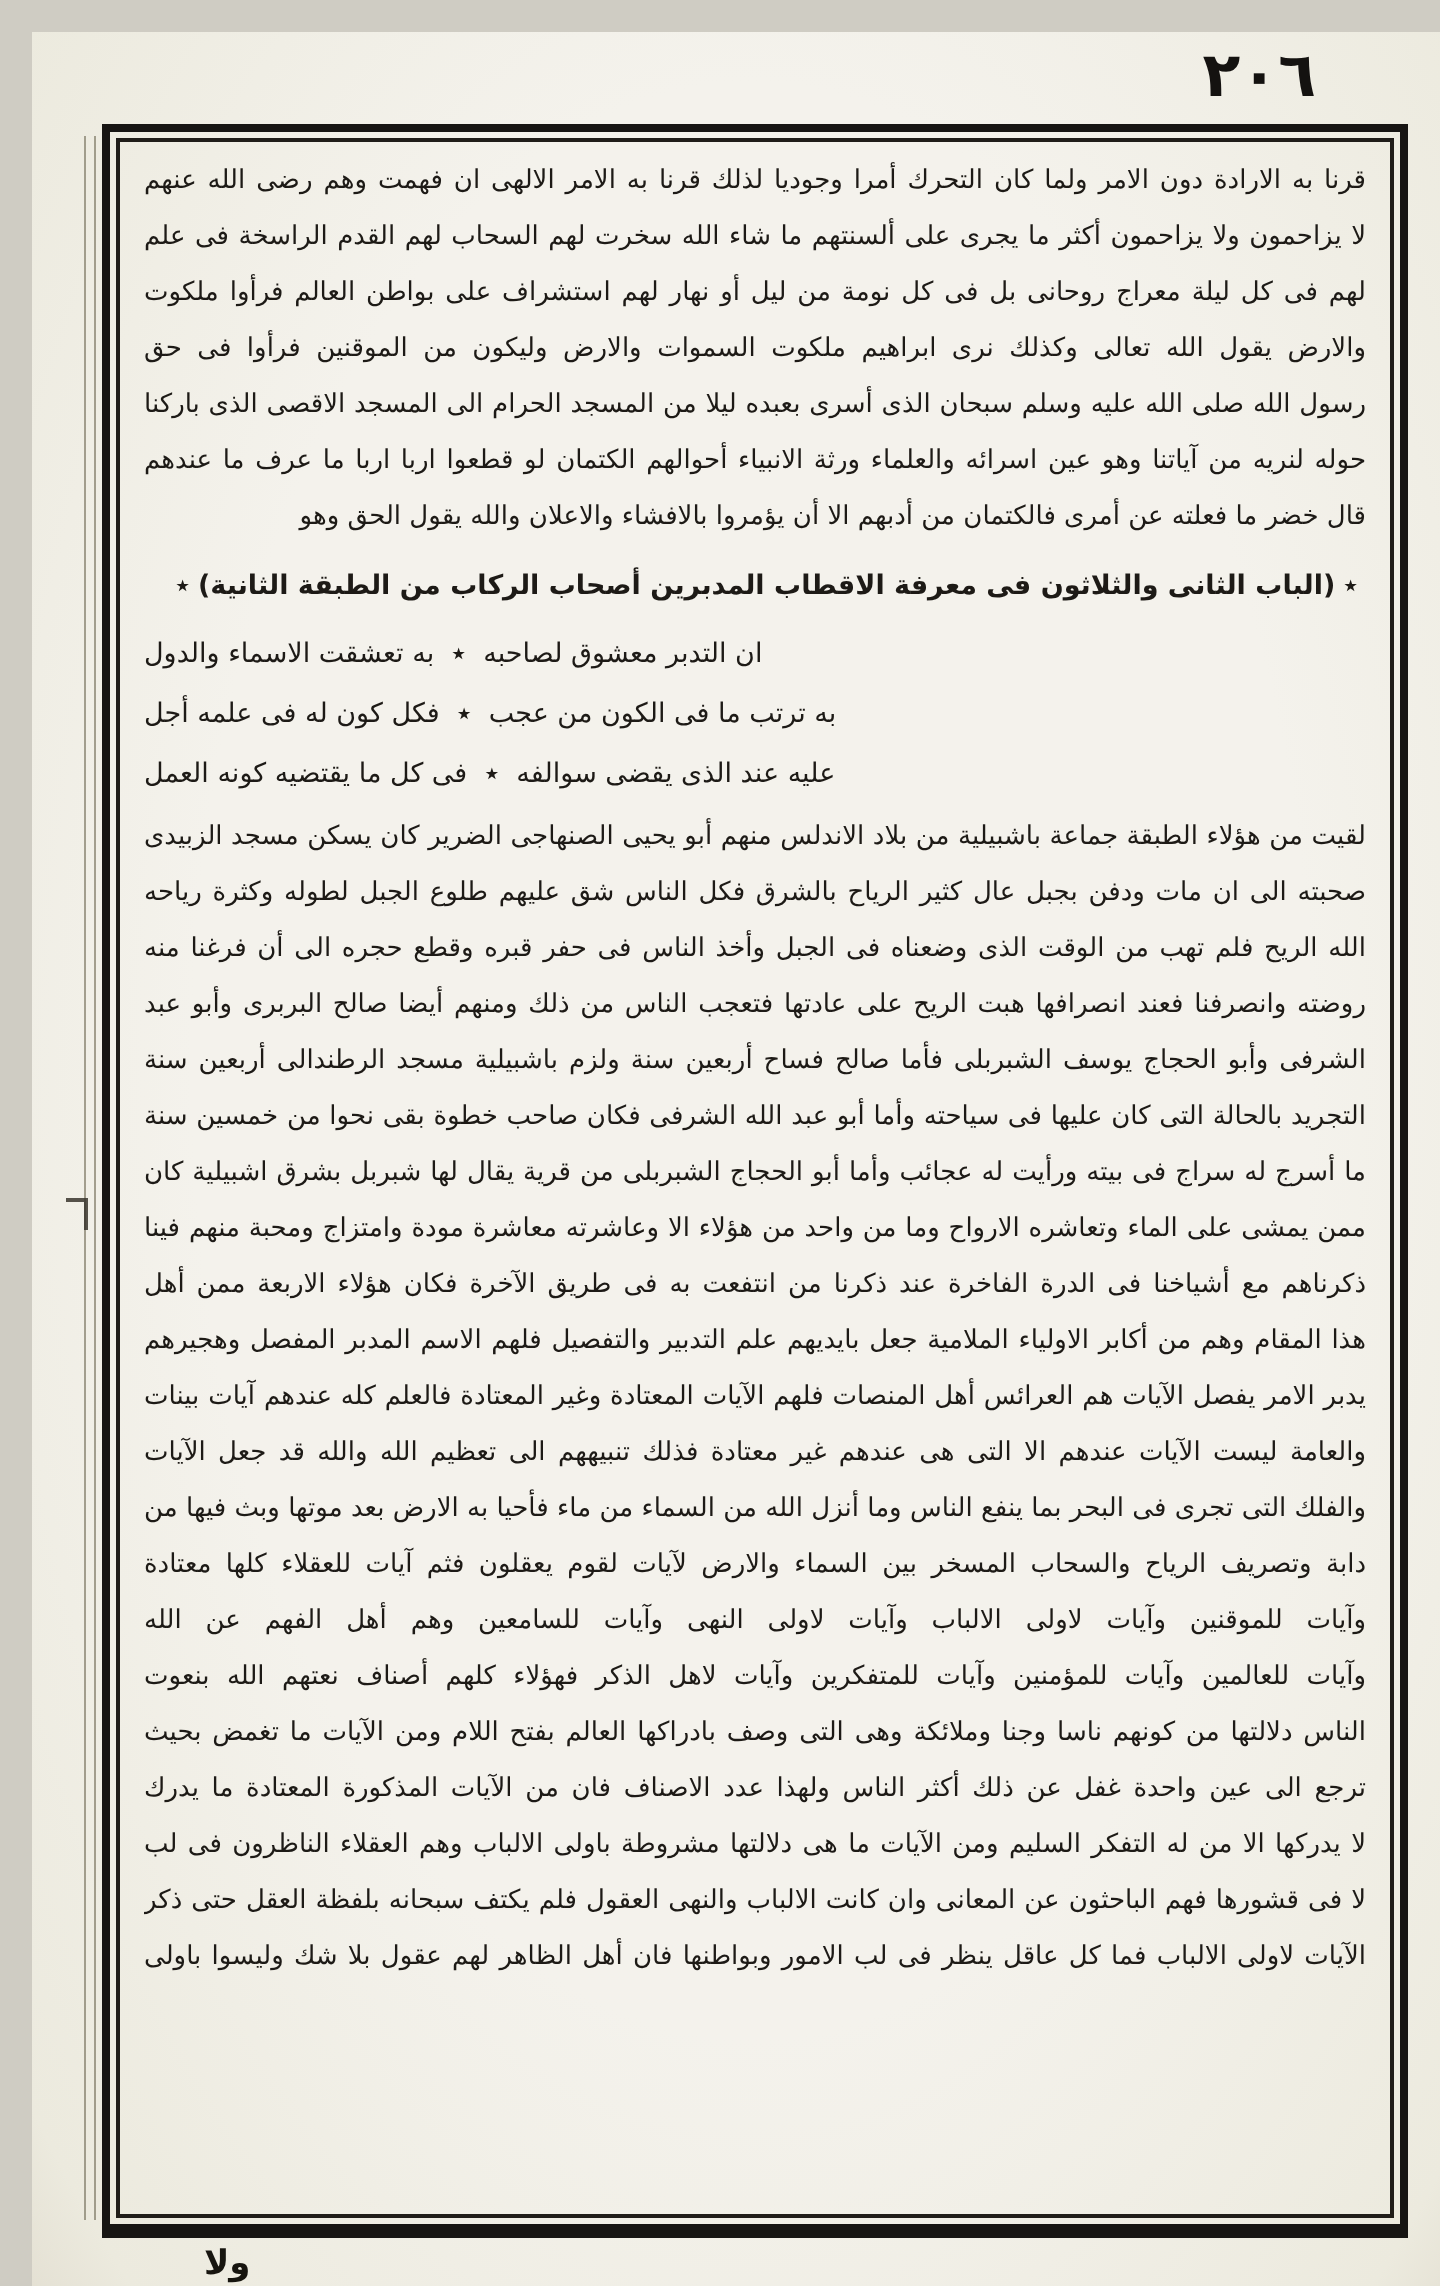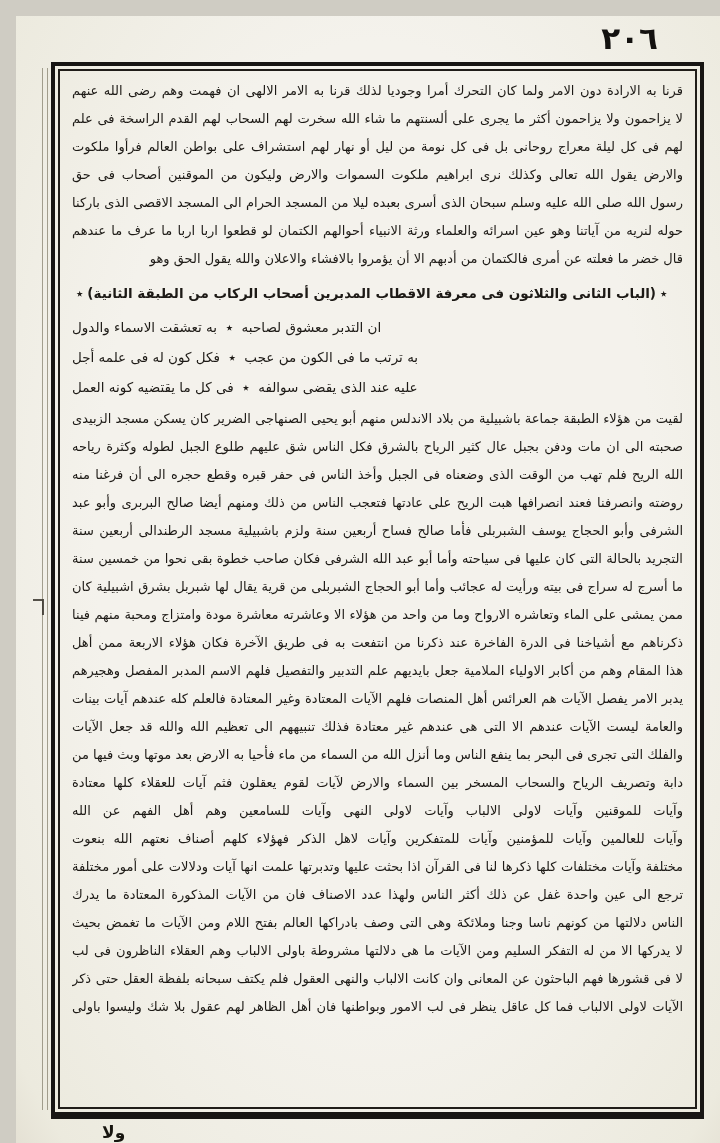--- a/index.html
+++ b/index.html
@@ -50,21 +50,21 @@
     font-size:13px;
     text-align:justify;text-align-last:justify;
     overflow:hidden;
     white-space:normal;
   }
   .intro-block .line:last-child{
     text-align:right;text-align-last:right;
   }
   .heading-row{
     height:36px;line-height:36px;margin-top:2px;
-    text-align:left;
+    text-align:right;
     font-size:13.5px;font-weight:700;
     overflow:hidden;
   }
   .heading-row .ornament{padding:0 4px;font-weight:400;}
   .poem-block{padding:1px 0 3px 0;}
   .poem-line{
     height:30px;line-height:30px;
     font-size:13.5px;
     text-align:left;
     overflow:hidden;
@@ -84,21 +84,21 @@
   <div class="left-edge-rule"></div>
   <div class="margin-mark"></div>
 
   <div class="frame">
     <div class="frame-inner">
 
       <div class="intro-block">
           <div class="line">قرنا به الارادة دون الامر ولما كان التحرك أمرا وجوديا لذلك قرنا به الامر الالهى ان فهمت وهم رضى الله عنهم</div>
           <div class="line">لا يزاحمون ولا يزاحمون أكثر ما يجرى على ألسنتهم ما شاء الله سخرت لهم السحاب لهم القدم الراسخة فى علم الغيوب</div>
           <div class="line">لهم فى كل ليلة معراج روحانى بل فى كل نومة من ليل أو نهار لهم استشراف على بواطن العالم فرأوا ملكوت السموات</div>
-          <div class="line">والارض يقول الله تعالى وكذلك نرى ابراهيم ملكوت السموات والارض وليكون من الموقنين أصحاب فى حق</div>
+          <div class="line">والارض يقول الله تعالى وكذلك نرى ابراهيم ملكوت السموات والارض وليكون من الموقنين فرأوا فى حق</div>
           <div class="line">رسول الله صلى الله عليه وسلم سبحان الذى أسرى بعبده ليلا من المسجد الحرام الى المسجد الاقصى الذى باركنا</div>
           <div class="line">حوله لنريه من آياتنا وهو عين اسرائه والعلماء ورثة الانبياء أحوالهم الكتمان لو قطعوا اربا اربا ما عرف ما عندهم لهذا</div>
           <div class="line">قال خضر ما فعلته عن أمرى فالكتمان من أدبهم الا أن يؤمروا بالافشاء والاعلان والله يقول الحق وهو</div>
         </div>
 
       <div class="heading-row">
         <span class="ornament">٭</span><span>(الباب الثانى والثلاثون فى معرفة الاقطاب المدبرين أصحاب الركاب من الطبقة الثانية)</span><span class="ornament">٭</span>
       </div>
 
       <div class="poem-block">
@@ -117,23 +117,22 @@
           <div class="line">ما أسرج له سراج فى بيته ورأيت له عجائب وأما أبو الحجاج الشبربلى من قرية يقال لها شبربل بشرق اشبيلية كان</div>
           <div class="line">ممن يمشى على الماء وتعاشره الارواح وما من واحد من هؤلاء الا وعاشرته معاشرة مودة وامتزاج ومحبة منهم فينا وقد</div>
           <div class="line">ذكرناهم مع أشياخنا فى الدرة الفاخرة عند ذكرنا من انتفعت به فى طريق الآخرة فكان هؤلاء الاربعة ممن أهل</div>
           <div class="line">هذا المقام وهم من أكابر الاولياء الملامية جعل بايديهم علم التدبير والتفصيل فلهم الاسم المدبر المفصل وهجيرهم</div>
           <div class="line">يدبر الامر يفصل الآيات هم العرائس أهل المنصات فلهم الآيات المعتادة وغير المعتادة فالعلم كله عندهم آيات بينات</div>
           <div class="line">والعامة ليست الآيات عندهم الا التى هى عندهم غير معتادة فذلك تنبيههم الى تعظيم الله والله قد جعل الآيات المعتادة</div>
           <div class="line">والفلك التى تجرى فى البحر بما ينفع الناس وما أنزل الله من السماء من ماء فأحيا به الارض بعد موتها وبث فيها من كل</div>
           <div class="line">دابة وتصريف الرياح والسحاب المسخر بين السماء والارض لآيات لقوم يعقلون فثم آيات للعقلاء كلها معتادة</div>
           <div class="line">وآيات للموقنين وآيات لاولى الالباب وآيات لاولى النهى وآيات للسامعين وهم أهل الفهم عن الله</div>
           <div class="line">وآيات للعالمين وآيات للمؤمنين وآيات للمتفكرين وآيات لاهل الذكر فهؤلاء كلهم أصناف نعتهم الله بنعوت</div>
-          <div class="line">مختلفة وآيات مختلفات كلها ذكرها لنا فى القرآن اذا بحثت عليها وتدبرتها علمت انها آيات ودلالات على أمور مختلفة</div>
+          <div class="line">الناس دلالتها من كونهم ناسا وجنا وملائكة وهى التى وصف بادراكها العالم بفتح اللام ومن الآيات ما تغمض بحيث</div>
           <div class="line">ترجع الى عين واحدة غفل عن ذلك أكثر الناس ولهذا عدد الاصناف فان من الآيات المذكورة المعتادة ما يدرك</div>
-          <div class="line">الناس دلالتها من كونهم ناسا وجنا وملائكة وهى التى وصف بادراكها العالم بفتح اللام ومن الآيات ما تغمض بحيث</div>
           <div class="line">لا يدركها الا من له التفكر السليم ومن الآيات ما هى دلالتها مشروطة باولى الالباب وهم العقلاء الناظرون فى لب الامور</div>
           <div class="line">لا فى قشورها فهم الباحثون عن المعانى وان كانت الالباب والنهى العقول فلم يكتف سبحانه بلفظة العقل حتى ذكر</div>
           <div class="line">الآيات لاولى الالباب فما كل عاقل ينظر فى لب الامور وبواطنها فان أهل الظاهر لهم عقول بلا شك وليسوا باولى الالباب</div>
         </div>
 
     </div>
   </div>
 
   <div class="catchword">ولا</div>
 

